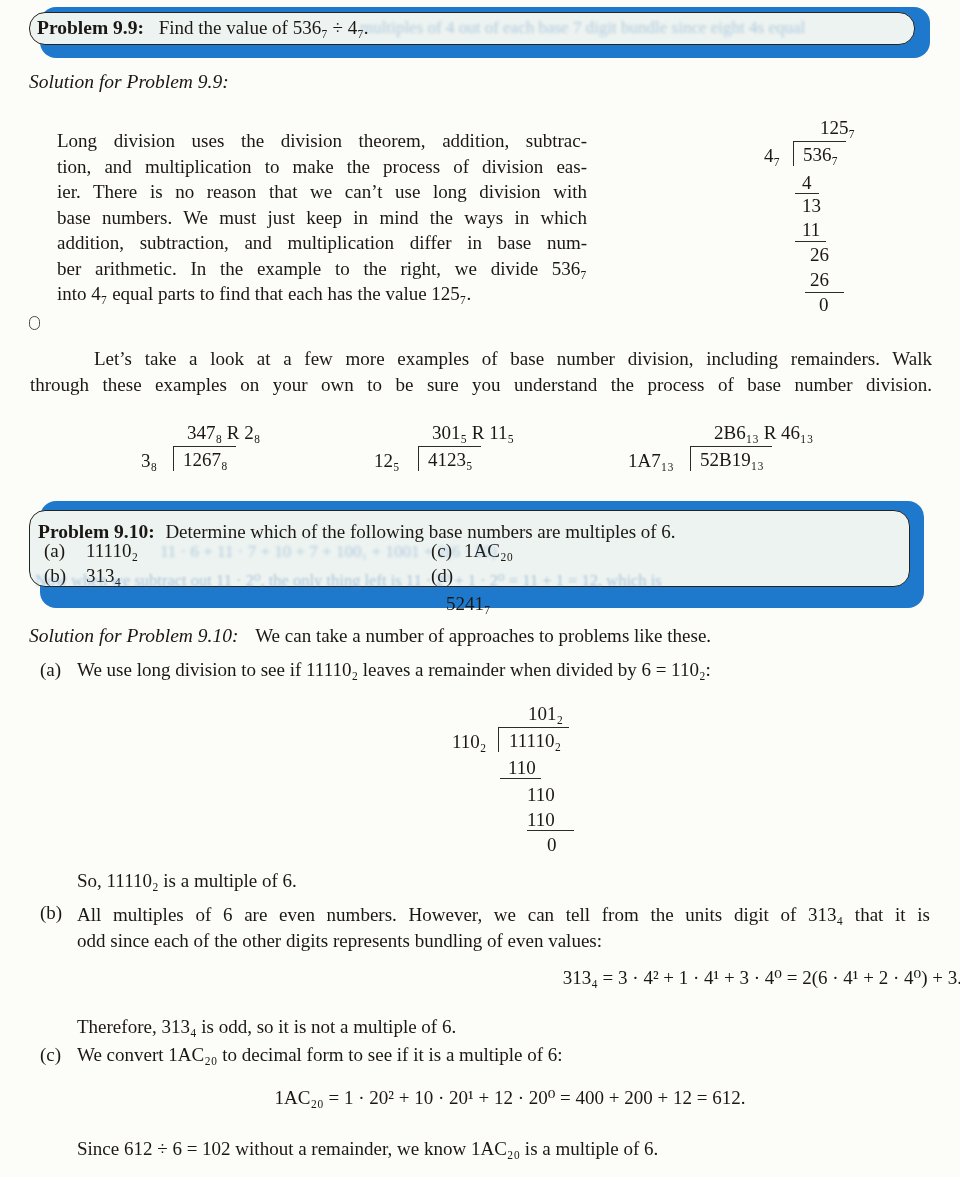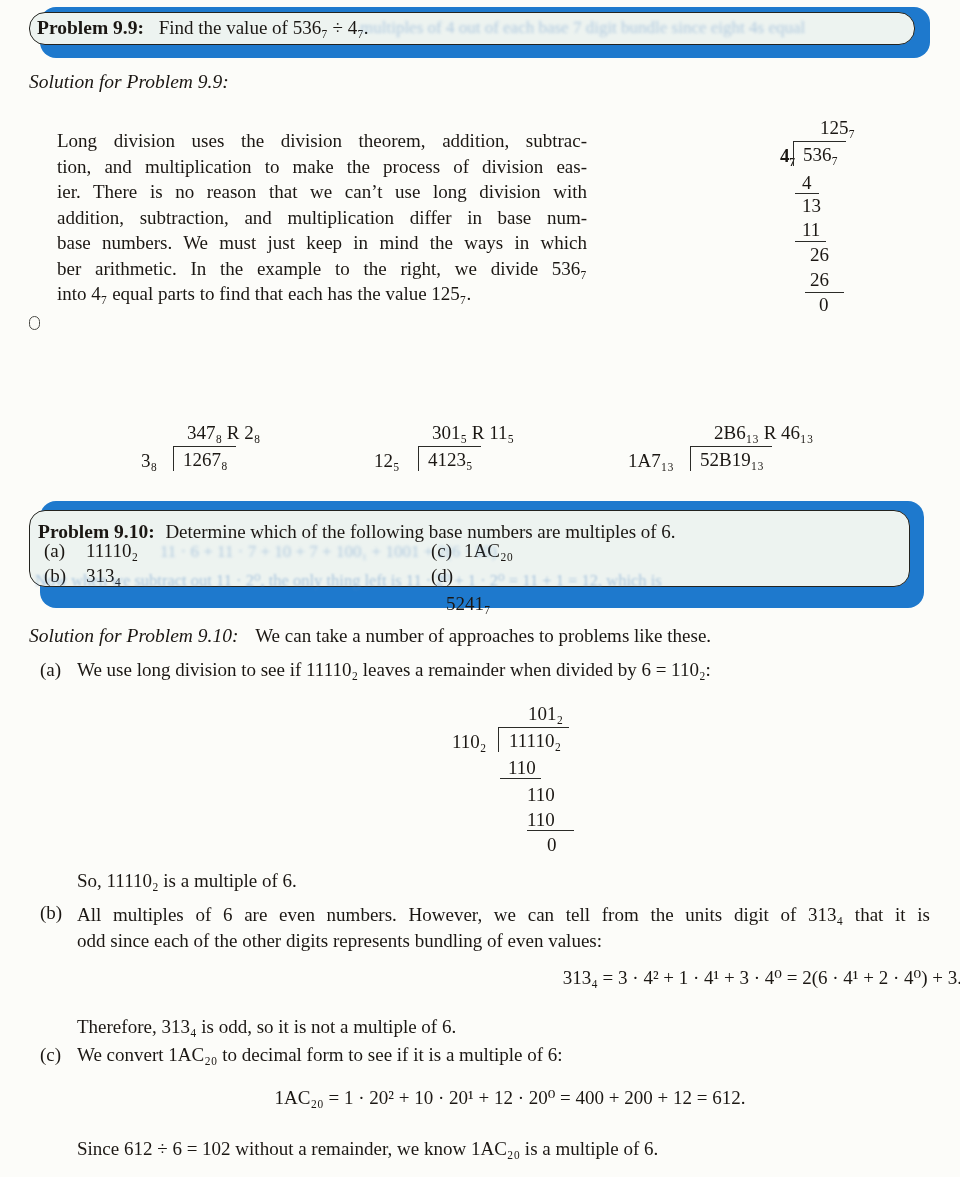--- a/index.html
+++ b/index.html
@@ -58,43 +58,47 @@
     </div>
     <div class="bleed" style="position:absolute; left:330px; top:5px; width:545px;">multiples of 4 out of each base 7 digit bundle since eight 4s equal</div>
   </div>
 
   <div class="abs ital" style="left:29px; top:71px; font-size:19.5px;">Solution for Problem 9.9:</div>
 
   <div class="abs" style="left:57px; top:128px; width:530px;">
     <div class="pline jline">Long division uses the division theorem, addition, subtrac-</div>
     <div class="pline jline">tion, and multiplication to make the process of division eas-</div>
     <div class="pline jline">ier.  There is no reason that we can’t use long division with</div>
+    <div class="pline jline">base numbers.  We must just keep in mind the ways in which</div>
     <div class="pline jline">addition, subtraction, and multiplication differ in base num-</div>
-    <div class="pline jline">base numbers.  We must just keep in mind the ways in which</div>
     <div class="pline jline">ber arithmetic.  In the example to the right, we divide 536₇</div>
     <div class="pline">into 4₇ equal parts to find that each has the value 125₇.</div>
   </div>
 
   <div class="ld" style="left:760px; top:118px; width:160px; height:205px;">
     <span style="left:60px; top:0;">125₇</span>
-    <span style="left:20px;  top:28px;font-weight:bold;">4₇</span>
+    <span style="left:4px;  top:28px;">4₇</span>
     <span class="dvd" style="left:33px; top:23px;">536₇</span>
     <span style="left:42px; top:55px;">4</span>
     <div class="rl" style="left:35px; top:75px;  width:24px;"></div>
     <span style="left:42px; top:78px;">13</span>
     <span style="left:42px; top:102px;">11</span>
     <div class="rl" style="left:35px; top:123px; width:31px;"></div>
     <span style="left:50px; top:127px;">26</span>
     <span style="left:50px; top:152px;">26</span>
     <div class="rl" style="left:45px; top:174px; width:39px;"></div>
     <span style="left:59px; top:177px;">0</span>
   </div>
 
   <div class="abs qed" style="left:29px; top:316px;"></div>
 
+  <div class="abs" style="left:30px; top:346px; width:902px;">
+    <div class="jline" style="line-height:26px; text-indent:64px;">Let’s take a look at a few more examples of base number division, including remainders.  Walk</div>
+    <div class="jline" style="line-height:26px;">through these examples on your own to be sure you understand the process of base number division.</div>
+  </div>
 
   <div class="ld" style="left:141px; top:423px; width:190px; height:56px;">
     <span style="left:46px; top:0;">347₈ R 2₈</span>
     <span style="left:0; top:28px;">3₈</span>
     <span class="dvd" style="left:32px; top:23px;">1267₈</span>
   </div>
   <div class="ld" style="left:374px; top:423px; width:200px; height:56px;">
     <span style="left:58px; top:0;">301₅ R 11₅</span>
     <span style="left:0; top:28px;">12₅</span>
     <span class="dvd" style="left:44px; top:23px;">4123₅</span>

